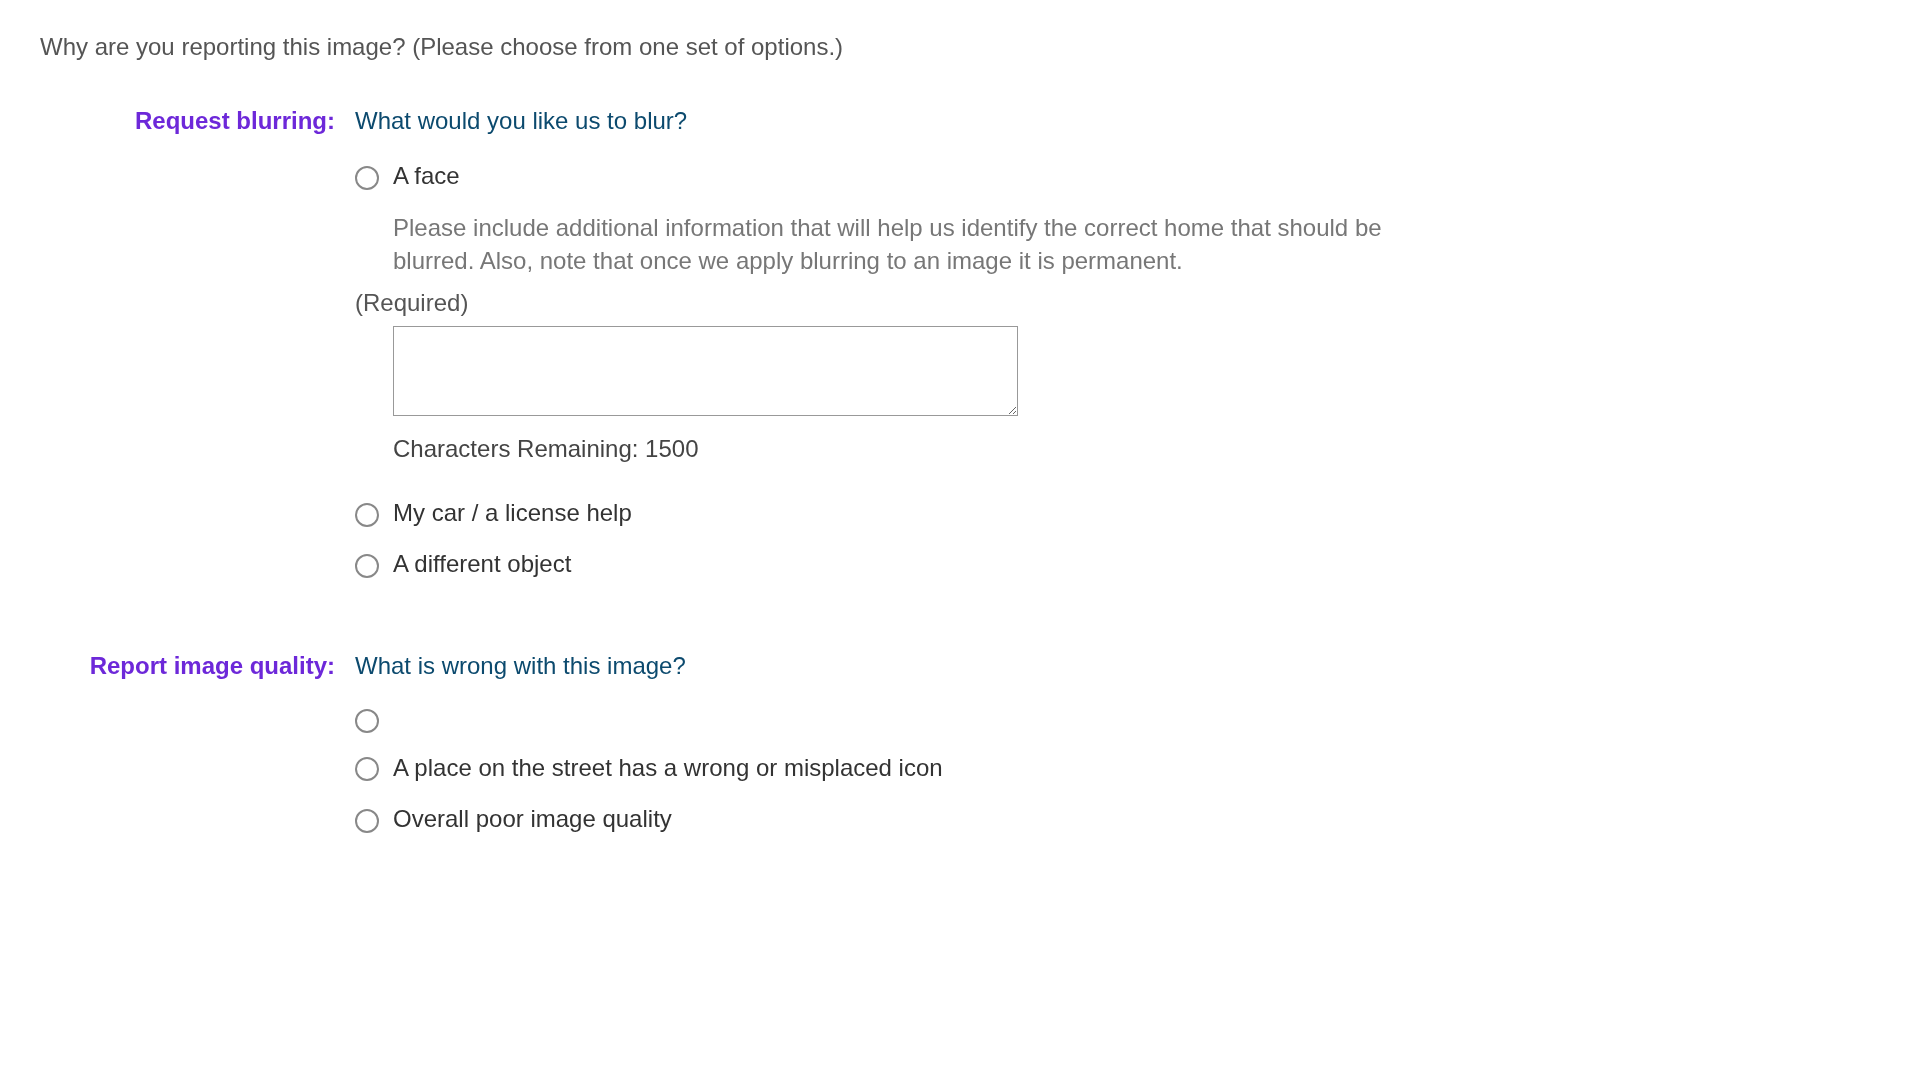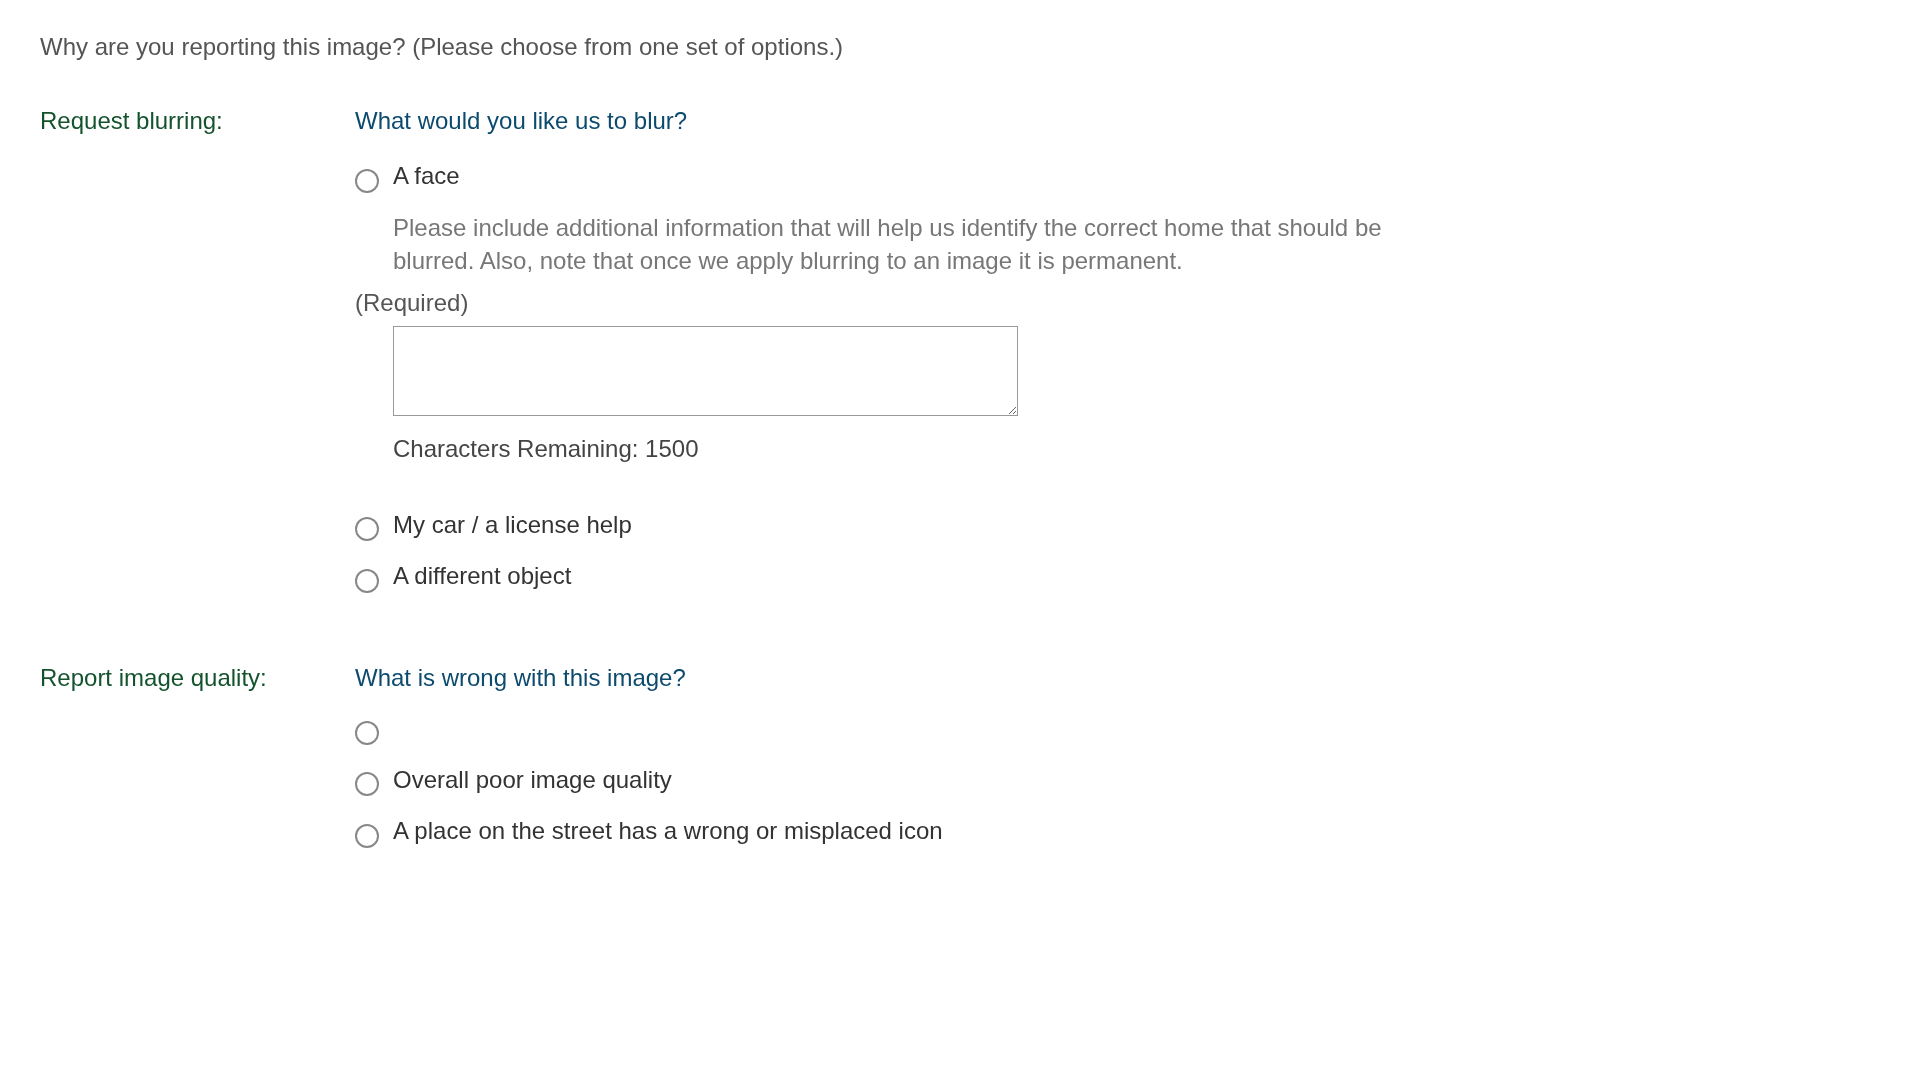--- a/index.html
+++ b/index.html
@@ -24,36 +24,37 @@
     .form-container {
       display: flex;
       flex-direction: column;
     }
     .section {
       display: flex;
       margin-bottom: 50px;
     }
     .section-label {
       width: 315px;
-      font-weight: 400;
-      color: #14532d;
+      text-align: right;
+      font-weight: 700;
+      color: #6d28d9;
       padding-right: 20px;
       flex-shrink: 0;
     }
     .section-content {
       flex: 1;
       max-width: 1400px;
     }
     .section-question {
       color: #0c4a6e;
       margin-bottom: 22px;
     }
     .radio-row {
       display: flex;
-      align-items: flex-end;
+      align-items: center;
       margin-bottom: 18px;
     }
     .radio {
       width: 24px;
       height: 24px;
       border: 2px solid #888;
       border-radius: 50%;
       margin-right: 14px;
       margin-top: 4px;
       position: relative;
@@ -95,21 +96,21 @@
       height: 90px;
       border: 1px solid #999;
       font-family: inherit;
       font-size: 20px;
       padding: 6px;
       resize: both;
     }
     .char-remaining {
       margin-left: 38px;
       color: #444;
-      margin-bottom: 42px;
+      margin-bottom: 30px;
     }
   </style>
 </head>
 <body>
 
 <div class="heading">Why are you reporting this image?  (Please choose from one set of options.)</div>
 
 <div class="form-container">
 
   <div class="section">
@@ -146,23 +147,23 @@
     <div class="section-label">Report image quality:</div>
     <div class="section-content">
       <div class="section-question">What is wrong with this image?</div>
 
       <div class="radio-row">
         <div class="radio"></div>
       </div>
 
       <div class="radio-row">
         <div class="radio"></div>
-        <div class="radio-label">Overall poor image quality</div>
+        <div class="radio-label">A place on the street has a wrong or misplaced icon</div>
       </div>
 
       <div class="radio-row">
         <div class="radio"></div>
-        <div class="radio-label">A place on the street has a wrong or misplaced icon</div>
+        <div class="radio-label">Overall poor image quality</div>
       </div>
     </div>
   </div>
 
 </div>
 
 </body></html>

